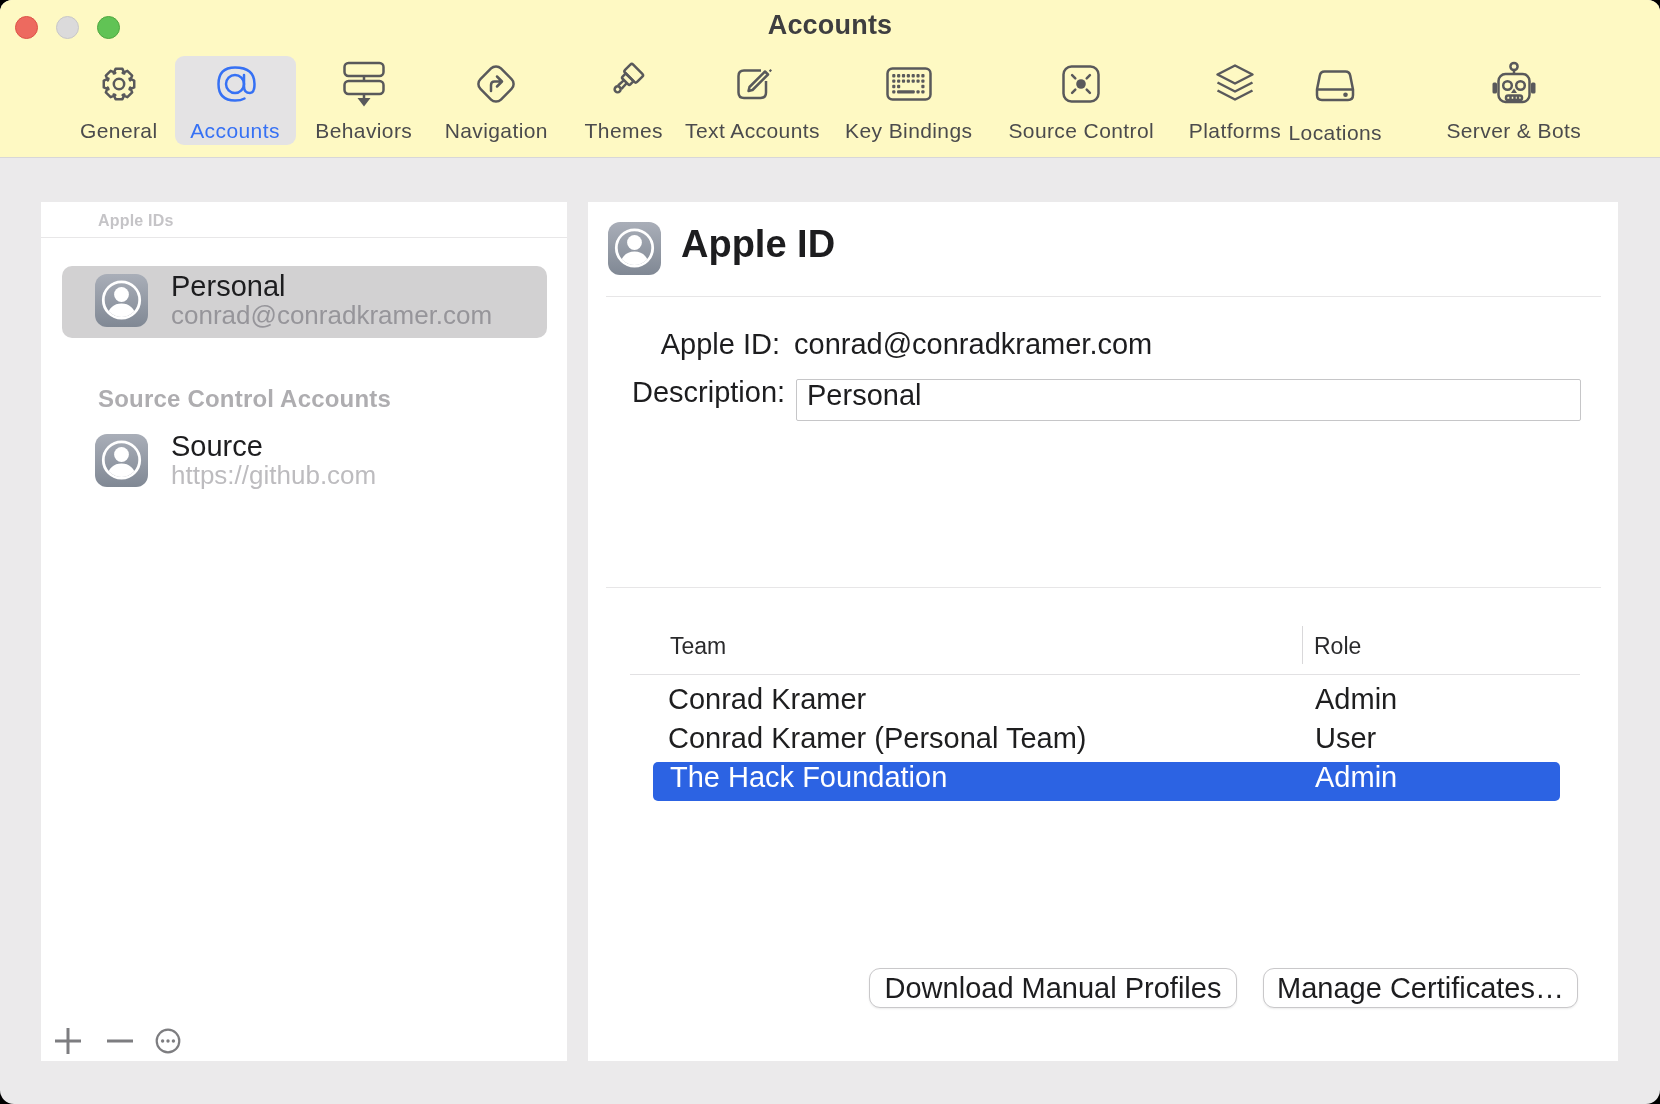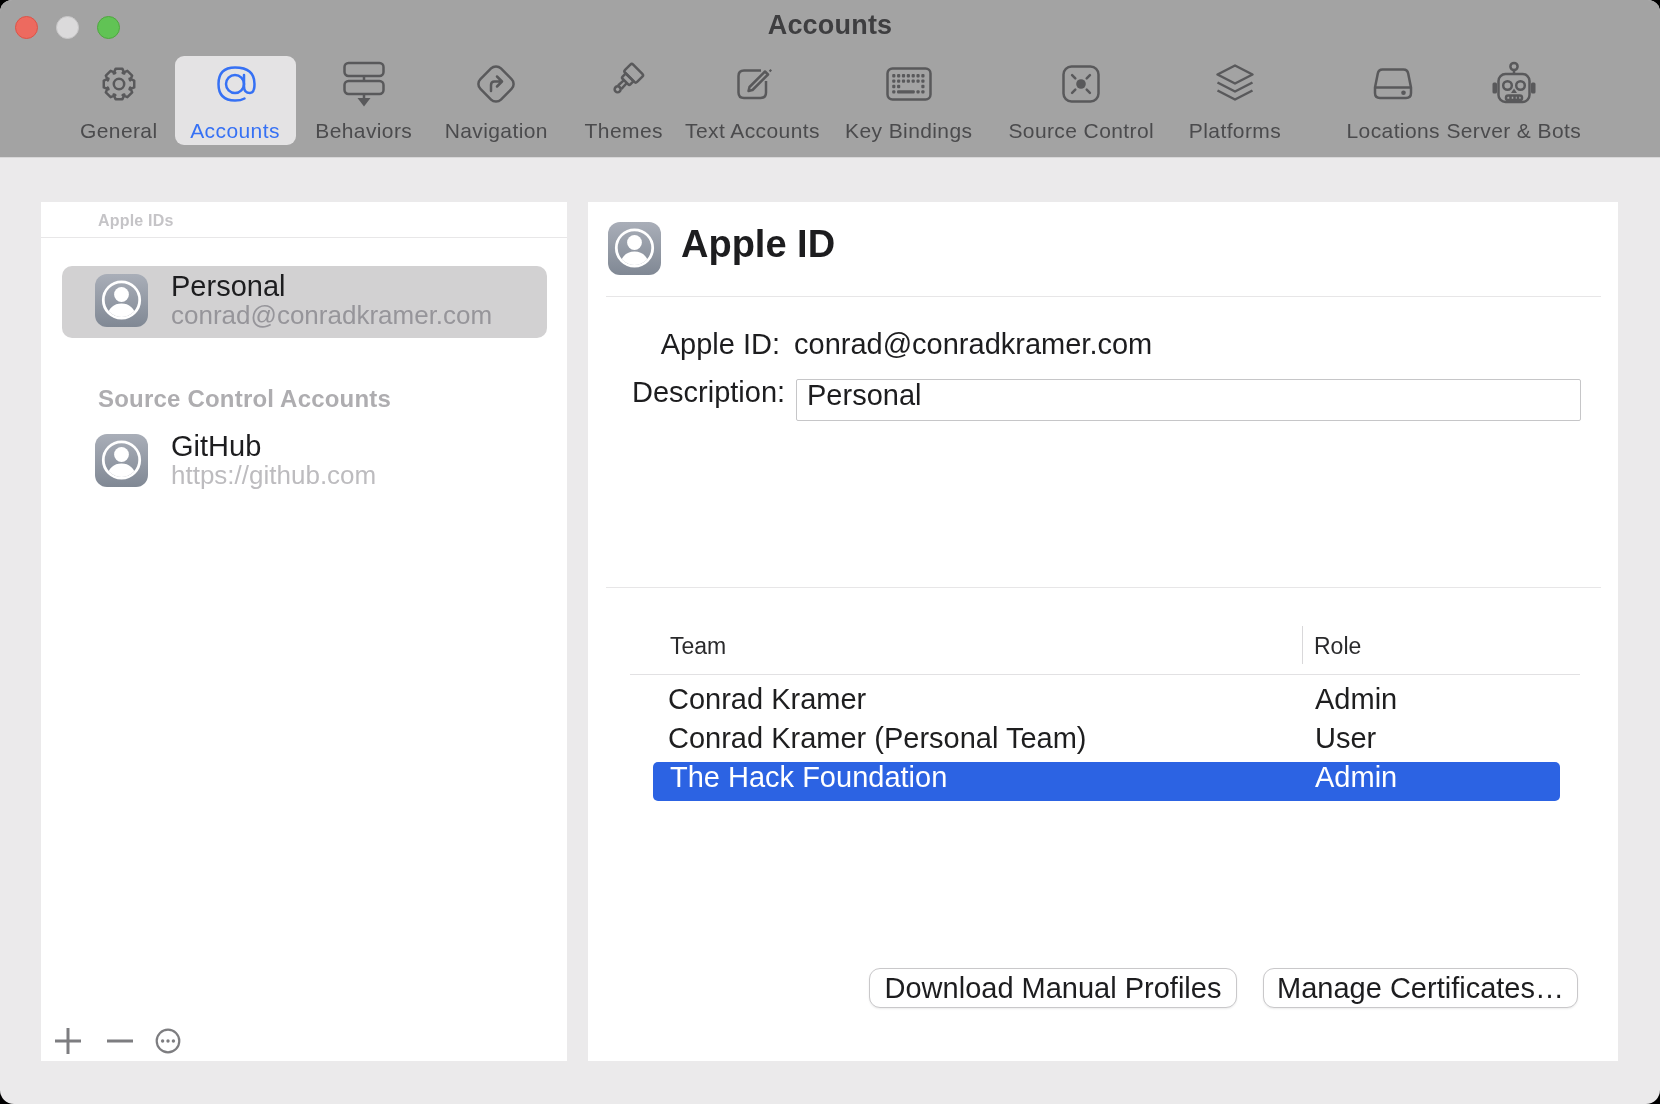--- a/index.html
+++ b/index.html
@@ -4,42 +4,42 @@
 <style>
   * { margin:0; padding:0; box-sizing:border-box; }
   html,body { width:1660px; height:1104px; background:#000; overflow:hidden; }
   body { font-family:"Liberation Sans","DejaVu Sans",sans-serif; -webkit-font-smoothing:antialiased; }
 
   .window { position:absolute; left:0; top:0; width:1660px; height:1104px;
     border-radius:12px 12px 14px 14px; background:#ebeaeb; overflow:hidden; }
 
   
   .chrome { position:absolute; left:0; top:0; width:1660px; height:158px;
-    background:#a3a3a3; border-bottom:1px solid #d8d7d8; }
+    background:#fef9c3; border-bottom:1px solid #d8d7d8; }
   .window-title { position:absolute; left:0; top:12px; width:100%; text-align:center;
     font-size:27px; line-height:27px; font-weight:bold; color:#3e3e40; letter-spacing:0.2px; }
   .traffic-lights { position:absolute; left:0; top:16px; height:23px; }
   .tl { position:absolute; width:23px; height:23px; border-radius:50%; top:0; }
   .tl.red   { left:15px;  background:#ed6a5f; border:1px solid #dd5347; }
   .tl.gray  { left:56px;  background:#dbdadb; border:1px solid #c8c7c8; }
   .tl.green { left:97px;  background:#61c355; border:1px solid #4fa73f; }
 
   .toolbar { position:absolute; left:0; top:56px; width:1660px; height:89px; }
   .tab { position:absolute; top:0; height:89px; display:flex; flex-direction:column; align-items:center;
     border-radius:9px; cursor:default; }
   .tab-general        { left:64.5px;  width:108.5px; }
   .tab-accounts       { left:174.5px; width:121px; }
   .tab-behaviors      { left:299.5px; width:128.5px; }
   .tab-navigation     { left:427px;   width:138.5px; }
   .tab-themes         { left:569.5px; width:108.5px; }
   .tab-text-editing   { left:679.5px; width:146px; }
   .tab-key-bindings   { left:829.5px; width:158.5px; }
   .tab-source-control { left:989.5px; width:183.5px; }
   .tab-platforms      { left:1172px;  width:126px; }
-  .tab-locations      { left:1329px;width:128.5px; }
+  .tab-locations      { left:1271px;width:128.5px;justify-content:center; }
   .tab-server-bots    { left:1429.5px;width:168.5px; }
   .tab.selected { background:#e4e3e4; }
   .tab-icon { height:56px; display:flex; align-items:center; justify-content:center; }
   .tab-icon svg { display:block; }
   .tab-label { font-size:21px; line-height:21px; margin-top:8px; color:#4b4b4d; letter-spacing:0.4px; white-space:nowrap; }
   .tab.selected .tab-label { color:#3671f4; }
   .ic { stroke:#59595b; fill:none; stroke-width:2.5; }
   .icf { fill:#59595b; stroke:none; }
   .tab.selected .ic { stroke:#3671f4; }
 
@@ -316,21 +316,21 @@
     </div>
 
     <div class="sidebar-subheader">Source Control Accounts</div>
 
     <div class="account-row plain row-github">
       <span class="account-avatar">
         <svg width="53" height="53" viewBox="0 0 53 53">
             <use href="#avatar-sym"></use>
           </svg>
       </span>
-      <span class="account-title">GitHub</span>
+      <span class="account-title">Source</span>
       <span class="account-subtitle">https://github.com</span>
     </div>
 
     <div class="sidebar-footer">
       <span class="foot-btn foot-plus">
         <svg width="30" height="30" viewBox="0 0 30 30">
             <path class="fi" stroke-width="3" d="M 15,2 L 15,28 M 2,15 L 28,15"></path>
           </svg>
       </span>
       <span class="foot-btn foot-minus">

